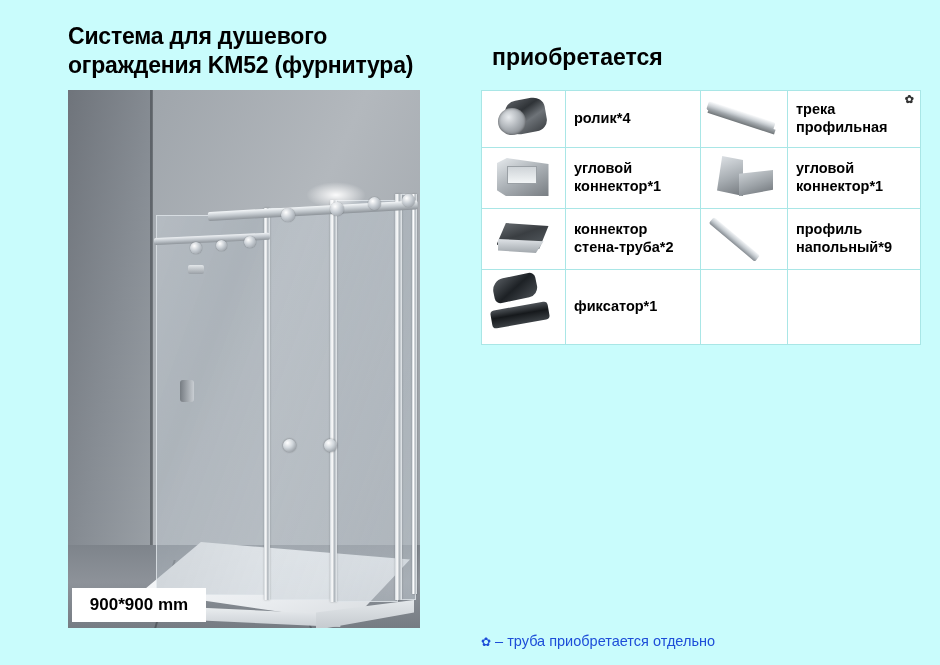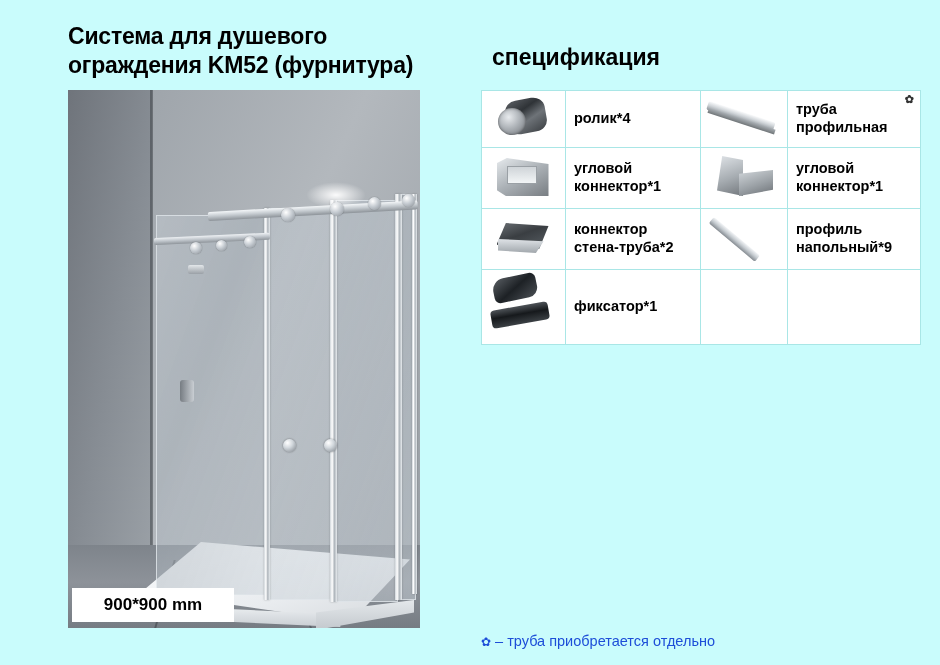--- a/index.html
+++ b/index.html
@@ -155,21 +155,21 @@
   .h2 { left: 256px; top: 349px; width: 13px; height: 13px; }
 
   .glare {
     left: 238px; top: 92px; width: 60px; height: 26px;
     background: radial-gradient(ellipse at center, rgba(255,255,255,.95) 0%, rgba(255,255,255,0) 70%);
   }
 
   #photo-caption {
     position: absolute;
     left: 72px; top: 588px;
-    width: 162px; height: 34px;
+    width: 134px; height: 34px;
     background: #ffffff;
     display: flex;
     align-items: center;
     justify-content: center;
     font-size: 17px;
     font-weight: bold;
     color: #000;
   }
 
   
@@ -459,37 +459,37 @@
 
     <div class="ph handle h1"></div>
     <div class="ph handle h2"></div>
 
     <div class="ph glare"></div>
   </div>
 
   <div id="photo-caption">900*900 mm</div>
 </div>
 
-<div id="spec-title">спецификация</div>
+<div id="spec-title">приобретается</div>
 
 <table id="spec-table">
   <tbody>
     <tr>
       <td class="img-cell">
         <span class="thumb t-roller"></span>
       </td>
       <td class="lbl-cell">
         <span>ролик*4</span>
       </td>
       <td class="img-cell img-cell-2">
         <span class="thumb t-bar"></span>
       </td>
       <td class="lbl-cell lbl-cell-2">
         <span class="flower">✿</span>
-        <span>труба профильная</span>
+        <span>трека профильная</span>
       </td>
     </tr>
 
 
 
 
     <tr>
       <td class="img-cell">
         <span class="thumb t-corner1"></span>
       </td>

